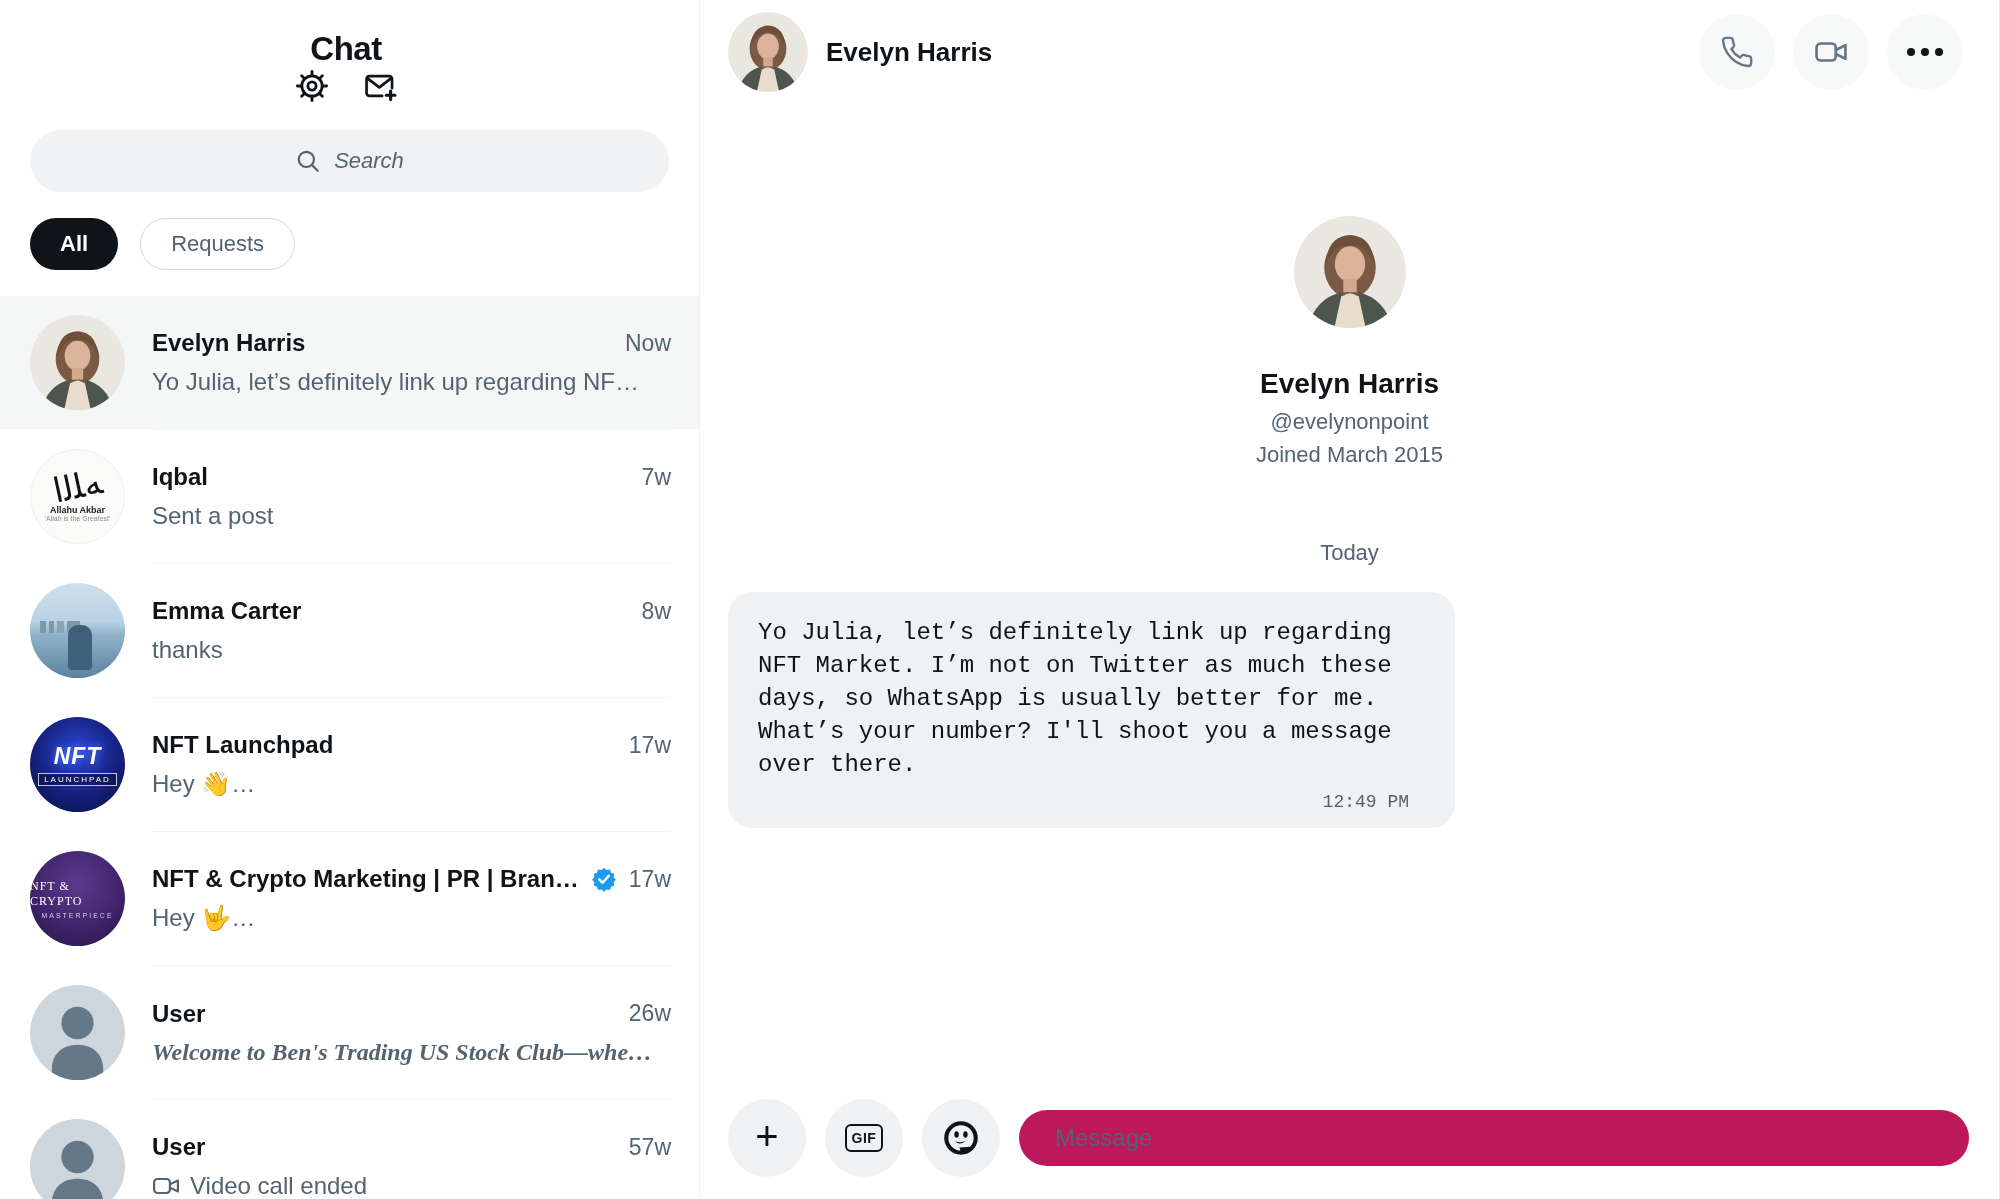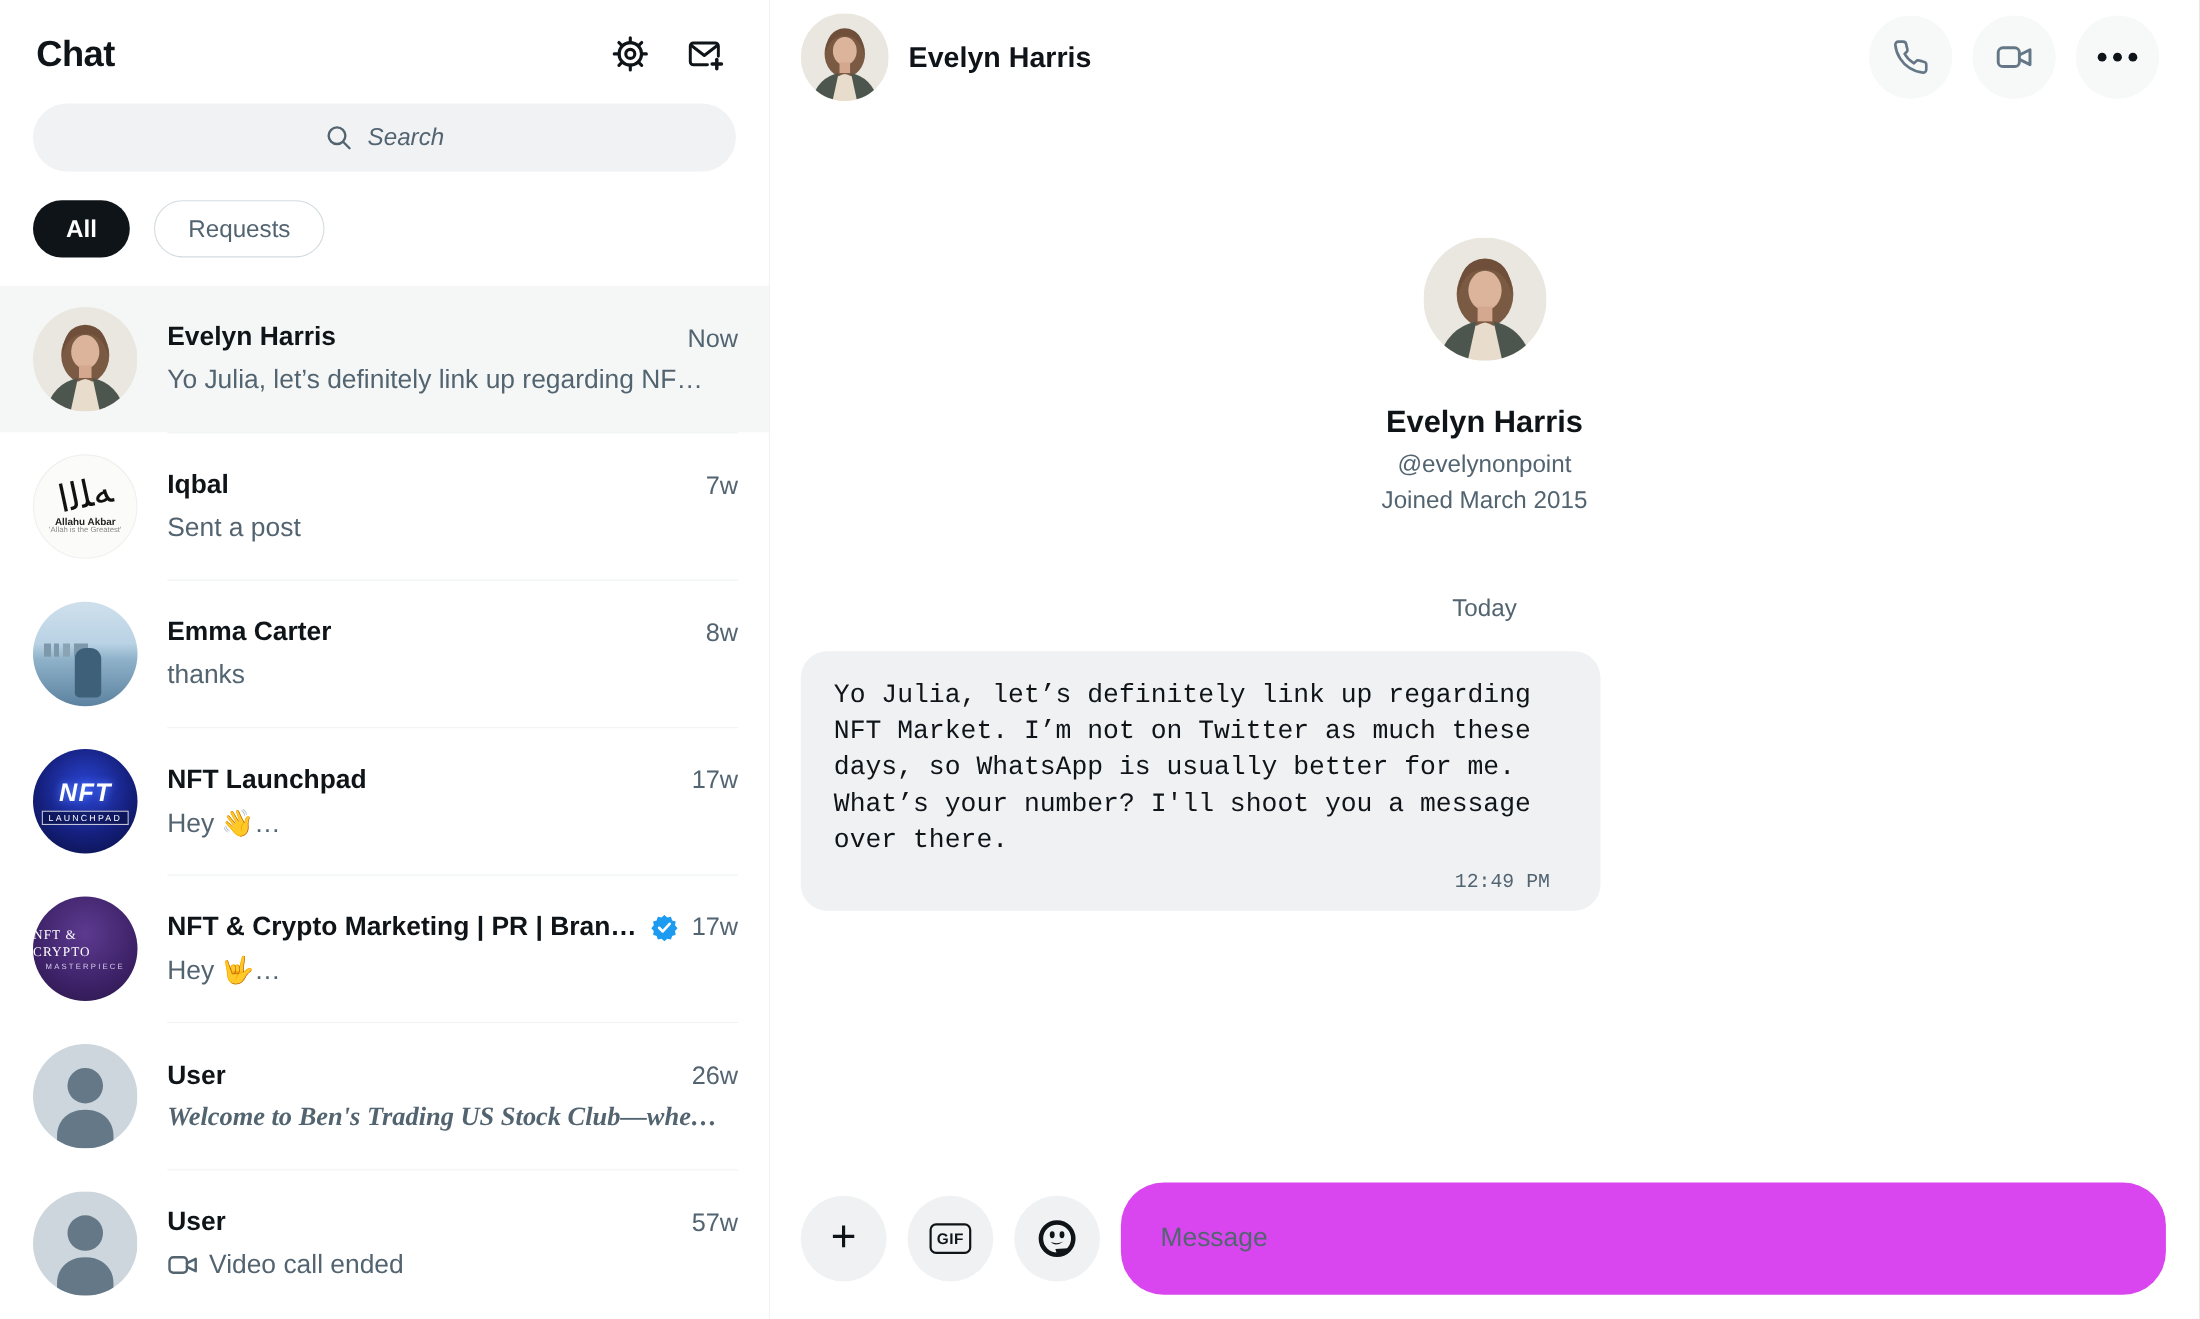--- a/index.html
+++ b/index.html
@@ -6,22 +6,22 @@
   html,body { width:2000px; height:1199px; overflow:hidden; }
   body {
     font-family:"Liberation Sans", sans-serif;
     color:#0f1419; background:#ffffff;
     display:flex;
     border-right:1px solid #e7eaeb;
   }
   
   .sidebar { width:700px; min-width:700px; height:100%; border-right:1px solid #eff3f4;
              display:flex; flex-direction:column; overflow:hidden; background:#fff; }
-  .sidebar-header { display:flex; align-items:center; justify-content:space-between;
-                    padding:30px 40px 6px 33px; }
+  .sidebar-header { display:flex; align-items:center; justify-content:flex-end;
+                    padding:30px 40px 6px 33px;flex-direction:column; }
   .chat-title { font-size:33px; font-weight:800; letter-spacing:-0.5px; }
   .header-icons { display:flex; align-items:center; gap:32px; }
   .icon-btn { width:36px; height:36px; display:flex; align-items:center; justify-content:center; cursor:pointer; }
   .icon-btn svg { width:34px; height:34px; }
 
   .search-bar { margin:20px 30px 0 30px; height:62px; border-radius:31px; background:#f0f2f3;
                 display:flex; align-items:center; justify-content:center; gap:13px;
                 color:#536471; font-size:22px; cursor:text;font-style:italic; }
   .search-bar svg { width:26px; height:26px; }
 
@@ -97,21 +97,21 @@
   .bubble-text { font-size:24px; line-height:1.38; color:#0f1419; }
   .bubble-time { margin-top:10px; text-align:right; font-size:18px; color:#536471; }
 
   .composer { margin-top:auto; display:flex; align-items:center; gap:19px; padding:0 30px 22px 28px; }
   .comp-circle { width:78px; height:78px; border-radius:50%; background:#eff1f3; flex:none;
                  display:flex; align-items:center; justify-content:center; cursor:pointer; }
   .plus-glyph { font-size:40px; font-weight:400; color:#0f1419; line-height:1; margin-top:-4px; }
   .gif-chip { border:2.5px solid #0f1419; border-radius:6px; font-size:14px; font-weight:800;
               padding:4px 5px; color:#0f1419; letter-spacing:0.5px; }
   .comp-circle svg { width:38px; height:38px; }
-  .msg-input { flex:1; height:102px; border-radius:39px; background:#d946ef; border:none; outline:none;
+  .msg-input { flex:1; height:56px; border-radius:39px; background:#be185d; border:none; outline:none;
                padding:0 36px; font-size:24px; color:#0f1419; font-family:"Liberation Sans", sans-serif; }
   .msg-input::placeholder { color:#536471; opacity:1; }
 </style>
 </head>
 <body>
 
 <svg width="0" height="0" style="position:absolute">
   <defs>
     <g id="def-evelyn">
       <rect width="100" height="100" fill="#e9e7e0"></rect>

